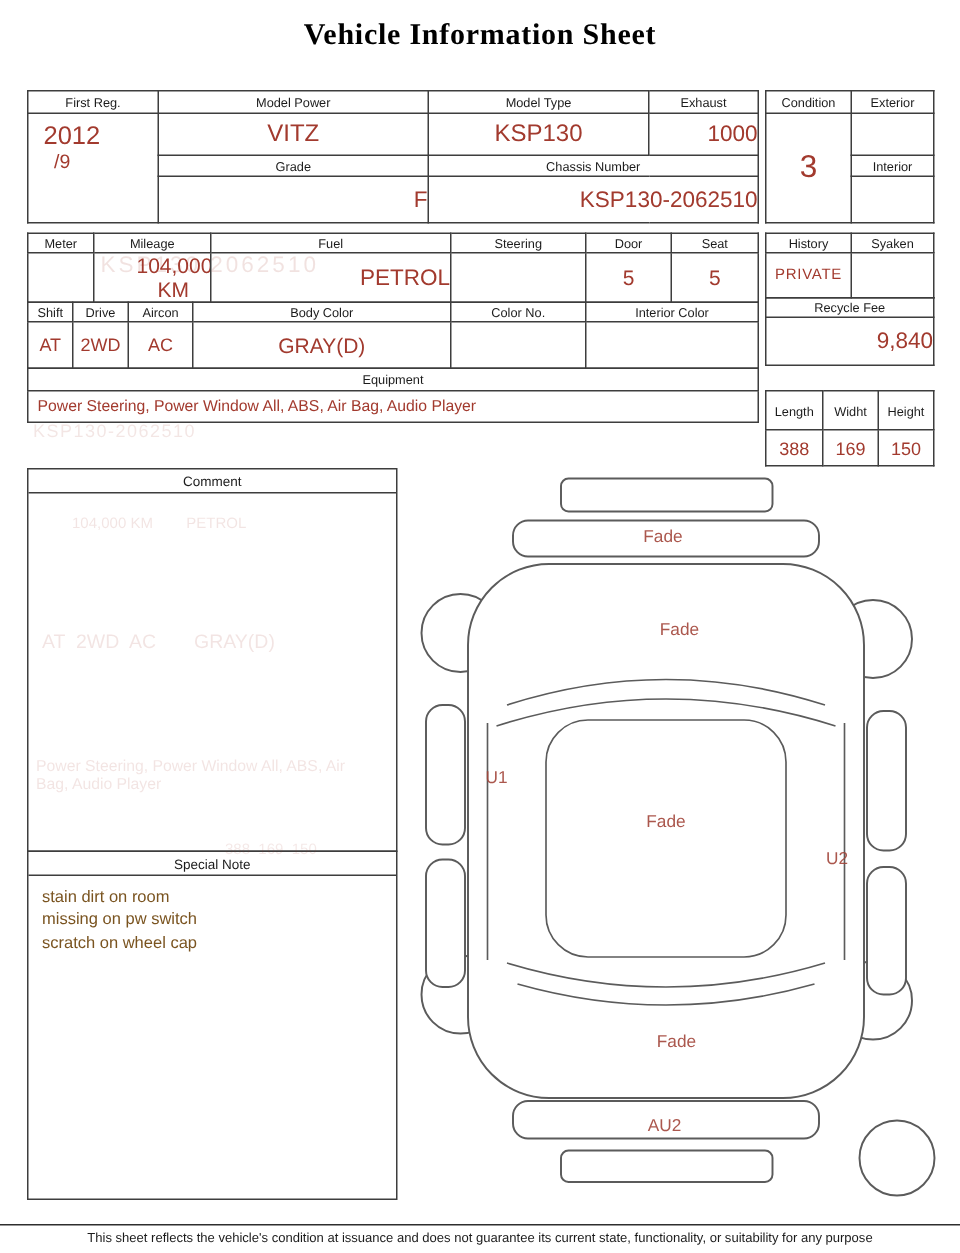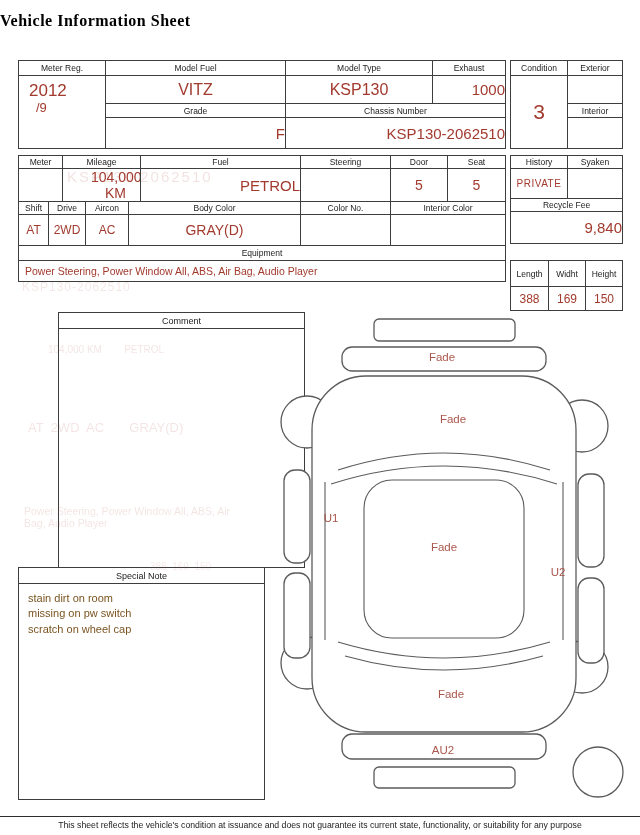--- a/index.html
+++ b/index.html
@@ -5,42 +5,42 @@
   :root{
     --accent:#A23A2E;
     --border:#3d3d3d;
     --note:#7a5420;
     --ink:#1b1b1b;
   }
   *{margin:0;padding:0;box-sizing:border-box;}
   html,body{background:#ffffff;}
   body{width:640px;height:835px;font-family:"Liberation Sans",sans-serif;}
   .page{position:relative;width:640px;height:835px;background:#fff;overflow:hidden;}
-  .title{position:absolute;top:12px;left:0;width:100%;text-align:left;
-    font-family:"Liberation Serif",serif;font-size:16px;font-weight:700;color:#000;letter-spacing:.5px;}
+  .title{position:absolute;top:12px;left:0;width:100%;text-align:center;
+    font-family:"Liberation Serif",serif;font-size:20px;font-weight:700;color:#000;letter-spacing:.5px;}
   table{border-collapse:collapse;table-layout:fixed;}
   th,td{border:1px solid var(--border);font-weight:normal;text-align:center;
     vertical-align:middle;padding:0;overflow:hidden;}
   th{font-size:8.5px;color:var(--ink);}
   td.val{color:var(--accent);}
   .abs{position:absolute;}
   .t1{left:18px;top:60px;}
   .cond{left:510px;top:60px;}
   .t2{left:18px;top:155px;}
   .t2r{left:510px;top:155px;}
   .dims{left:510px;top:260px;}
   .stack{margin-top:-1px;}
   .firstreg{vertical-align:top;text-align:left;padding:5px 0 0 10px;line-height:1.15;font-size:17px;}
   .firstreg .mon{display:block;font-size:13px;padding-left:7px;}
   .big3{font-size:21px;}
   .fs16{font-size:16px;} .fs15{font-size:15px;text-align:right;} .fs14{font-size:14px;}
   .fs12{font-size:12px;} .fs11{font-size:14px;padding-left:28px;} .fs10{font-size:10px;letter-spacing:.5px;}
   .equip{text-align:left;padding:2px 6px;font-size:10.5px;}
   .box{position:absolute;border:1px solid var(--border);background:transparent;}
-  .comment-box{left:18px;top:312px;width:247px;height:256px;margin-left:40px;}
+  .comment-box{left:18px;top:312px;width:247px;height:256px;}
   .note-box{left:18px;top:567px;width:247px;height:233px;}
   .box-label{font-size:9px;text-align:center;border-bottom:1px solid var(--border);
     padding:3px 0 2px 0;color:var(--ink);}
   .note-lines{padding:7px 9px;color:var(--note);font-size:11px;line-height:1.4;text-align:left;}
   .diagram{position:absolute;left:268px;top:310px;width:362px;height:492px;}
   .footer{position:absolute;left:0;top:816px;width:640px;border-top:1px solid #2e2e2e;
     padding-top:3px;text-align:center;font-size:8.7px;color:var(--ink);}
   .ghost{position:absolute;color:var(--accent);pointer-events:none;}
   .g0{left:20px;top:168px;font-size:15px;opacity:.14;letter-spacing:2px;padding-left:47px;}
   .g1{left:22px;top:280px;font-size:12px;opacity:.12;letter-spacing:1px;}
@@ -58,22 +58,22 @@
 
   <table class="abs t1" style="width:487px">
     <colgroup>
         <col style="width:87px">
         <col style="width:180px">
         <col style="width:147px">
         <col style="width:73px">
       </colgroup>
     <tbody>
         <tr style="height:15px">
-      <th>Meter Reg.</th>
-      <th>Model Fuel</th>
+      <th>First Reg.</th>
+      <th>Model Power</th>
       <th>Model Type</th>
       <th>Exhaust</th>
     </tr>
     <tr style="height:28px">
       <td class="val firstreg" rowspan="3">
         <span>2012</span>
         <span class="mon">/9</span>
       </td>
       <td class="val fs16">VITZ</td>
       <td class="val fs16">KSP130</td>

